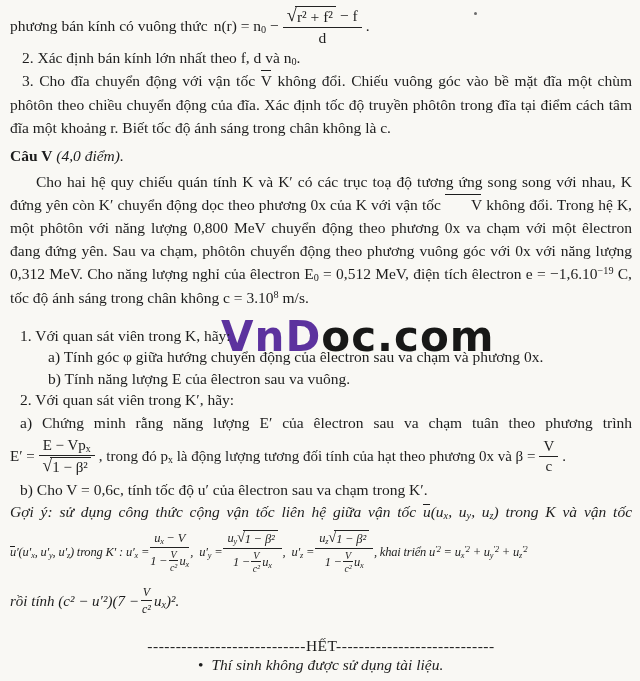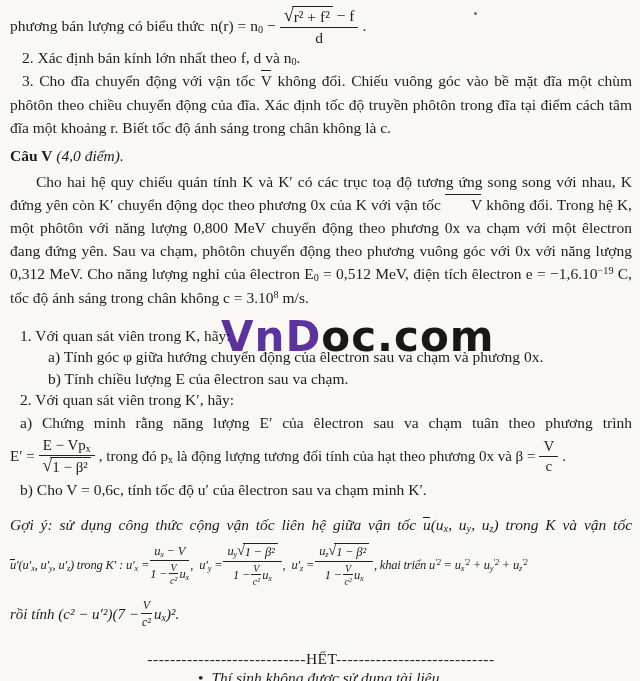--- a/index.html
+++ b/index.html
@@ -41,40 +41,40 @@
   .heading .b{font-weight:bold;}
   .heading .i{font-style:italic;}
   .intro{margin-top:5px;text-align:justify;text-indent:26px;line-height:23.2px;}
   .plist{margin-top:16px;line-height:21.4px;}
   .plist .lvl1{padding-left:10px;}
   .plist .lvl2{padding-left:38px;}
   .p2a{margin-top:4px;text-align:justify;text-align-last:justify;padding-left:10px;}
   .eform{margin-top:2px;height:44px;font-size:15px;}
   .p2b{margin-top:3px;padding-left:10px;}
   .hint{font-style:italic;}
-  .hint1{margin-top:17px;text-align:justify;text-align-last:justify;}
+  .hint1{margin-top:4px;text-align:justify;text-align-last:justify;}
   .velrow{margin-top:3px;height:56px;font-size:12.5px;letter-spacing:-0.2px;}
   .velrow .frac{margin:0 1px;}
   .lastline{margin-top:2px;height:38px;font-size:15px;}
   .hetline{margin-top:17px;text-align:center;letter-spacing:0.5px;}
   .note-row{display:flex;align-items:baseline;font-style:italic;margin-left:188px;margin-top:1px;line-height:17.5px;}
   .note-row .bul{margin-right:8px;font-style:normal;}
 </style>
 </head>
 <body>
 
 <div class="watermark">
   <span style="color:#4c1d95;">VnD</span><span style="color:#000000;">oc.com</span>
 </div>
 <div class="artifact-dot"></div>
 
 <div class="page">
 
   <div class="rowf line1">
-    <span>phương bán lượng có biểu thức</span>
+    <span>phương bán kính có vuông thức</span>
     <span class="gap">n(r) = n<sub>0</sub> −</span>
     <span class="frac">
       <span class="num">
         <span class="sqrt">
           <span class="rad">√</span>
             <span class="radi">r² + f²</span>
         </span>
         <span>− f</span>
       </span>
       <span class="den">d</span>
@@ -88,21 +88,21 @@
 
   <div class="heading">
     <span class="b">Câu V</span><span class="i"> (4,0 điểm).</span>
   </div>
 
   <div class="intro">Cho hai hệ quy chiếu quán tính K và K′ có các trục toạ độ tương ứng song song với nhau, K đứng yên còn K′ chuyển động dọc theo phương 0x của K với vận tốc <span class="vec">V</span> không đổi. Trong hệ K, một phôtôn với năng lượng 0,800 MeV chuyển động theo phương 0x va chạm với một êlectron đang đứng yên. Sau va chạm, phôtôn chuyển động theo phương vuông góc với 0x với năng lượng 0,312 MeV. Cho năng lượng nghỉ của êlectron E<sub>0</sub> = 0,512 MeV, điện tích êlectron e = −1,6.10<sup>−19</sup> C, tốc độ ánh sáng trong chân không c = 3.10<sup>8</sup> m/s.</div>
 
   <div class="plist">
     <div class="lvl1">1. Với quan sát viên trong K, hãy:</div>
     <div class="lvl2">a) Tính góc φ giữa hướng chuyển động của êlectron sau va chạm và phương 0x.</div>
-    <div class="lvl2">b) Tính chiều lượng E của êlectron sau va chạm.</div>
+    <div class="lvl2">b) Tính năng lượng E của êlectron sau va vuông.</div>
     <div class="lvl1">2. Với quan sát viên trong K′, hãy:</div>
   </div>
 
   <div class="p2a">a) Chứng minh rằng năng lượng E′ của êlectron sau va chạm tuân theo phương trình</div>
 
   <div class="rowf eform">
     <span>E′ =</span>
     <span class="frac">
       <span class="num">E − Vp<sub>x</sub></span>
       <span class="den">
@@ -113,21 +113,21 @@
       </span>
     </span>
     <span>, trong đó p<sub>x</sub> là động lượng tương đối tính của hạt theo phương 0x và β =</span>
     <span class="frac">
       <span class="num">V</span>
       <span class="den">c</span>
     </span>
     <span>.</span>
   </div>
 
-  <div class="p2b">b) Cho V = 0,6c, tính tốc độ u′ của êlectron sau va chạm minh K′.</div>
+  <div class="p2b">b) Cho V = 0,6c, tính tốc độ u′ của êlectron sau va chạm trong K′.</div>
 
   <div class="hint hint1">Gợi ý: sử dụng công thức cộng vận tốc liên hệ giữa vận tốc <span class="vec">u</span>(u<sub>x</sub>, u<sub>y</sub>, u<sub>z</sub>) trong K và vận tốc</div>
 
   <div class="rowf hint velrow">
     <span><span class="vec">u</span>′(u′<sub>x</sub>, u′<sub>y</sub>, u′<sub>z</sub>) trong K′ :  u′<sub>x</sub> =</span>
     <span class="frac">
       <span class="num">u<sub>x</sub> − V</span>
       <span class="den">
         <span>1 −</span>
         <span class="frac small">

